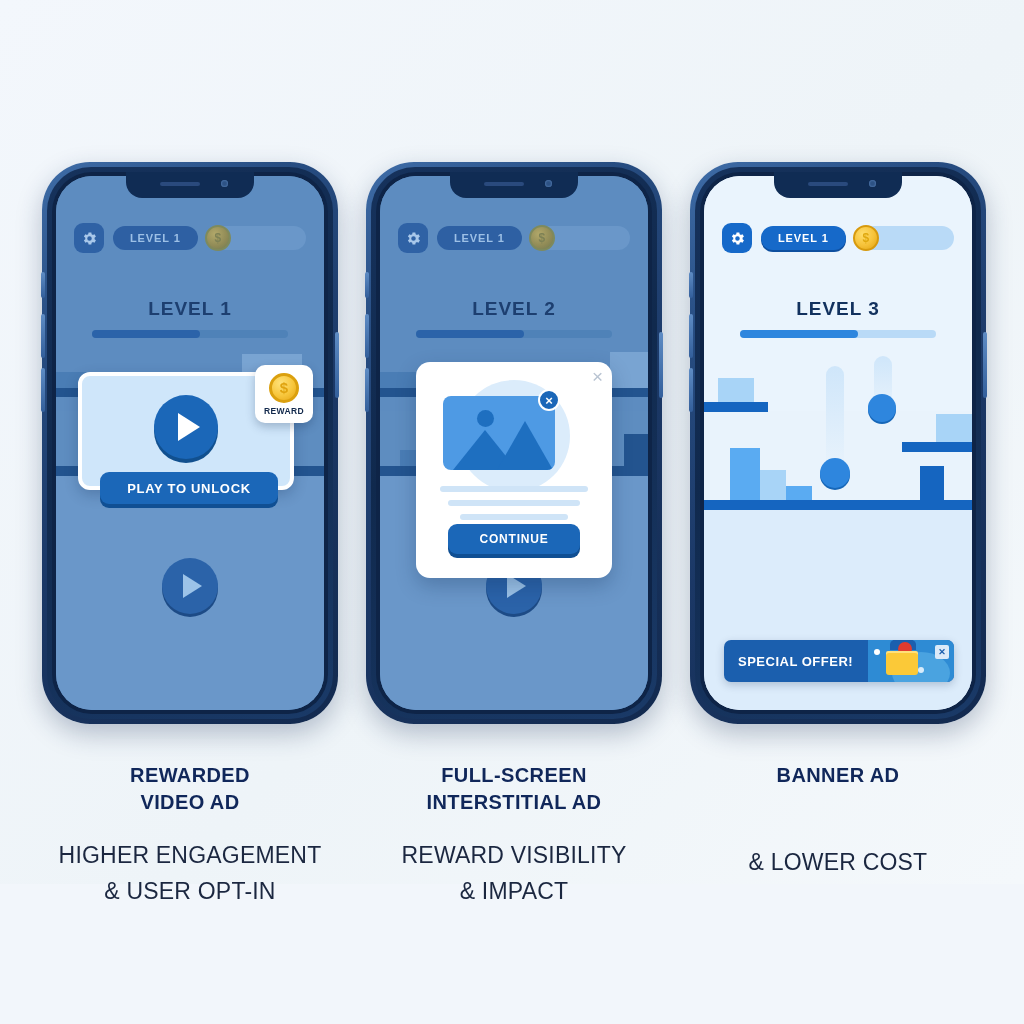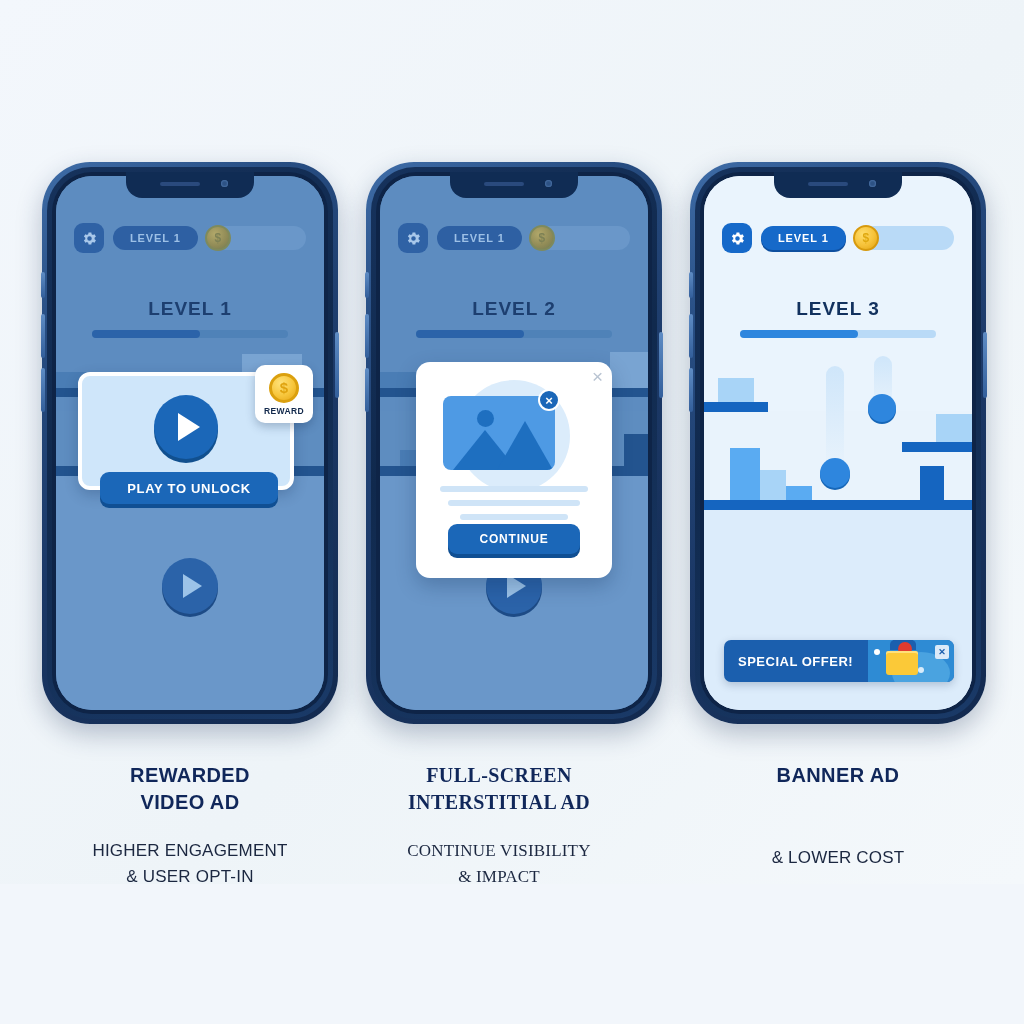--- a/index.html
+++ b/index.html
@@ -249,25 +249,25 @@
     border-radius:50%; background:#ffffff; }
   .banner-art .d2 { position:absolute; left:50px; bottom:9px; width:6px; height:6px;
     border-radius:50%; background:#d8ecfb; }
   .banner-close { position:absolute; right:5px; top:5px; width:14px; height:14px;
     background:#dbeaf8; border-radius:2px; color:#1b5fae; font-size:9px;
     display:flex; align-items:center; justify-content:center; font-weight:bold; }
 
   
   .caption { position:absolute; width:330px; text-align:center; }
   .caption.c1 { left:25px;  top:762px; }
-  .caption.c2 { left:334px; top:762px;font-family:Liberation Serif, serif; }
+  .caption.c2 { left:349px; top:762px; }
   .caption.c3 { left:673px; top:762px; }
   .cap-title { font-size:20px; font-weight:bold; color:#10275a;
     letter-spacing:.4px; line-height:1.35; }
-  .cap-sub { margin-top:22px; font-size:17px; color:#1b2740;
+  .cap-sub { margin-top:22px; font-size:23px; color:#1b2740;
     letter-spacing:.2px; line-height:1.55; }
 </style>
 </head>
 <body>
 
 <div class="stage">
 
   <div class="phone p1">
     <div class="frame-outer"></div>
     <div class="sb a"></div>
@@ -468,21 +468,21 @@
       <div>&amp; USER OPT-IN</div>
     </div>
   </div>
 
   <div class="caption c2">
     <div class="cap-title">
       <div>FULL-SCREEN</div>
       <div>INTERSTITIAL AD</div>
     </div>
     <div class="cap-sub">
-      <div>CONTINUE VISIBILITY</div>
+      <div>REWARD VISIBILITY</div>
       <div>&amp; IMPACT</div>
     </div>
   </div>
 
   <div class="caption c3">
     <div class="cap-title">
       <div>BANNER AD</div>
       <div style="min-height:34px;"></div>
     </div>
     <div class="cap-sub">

